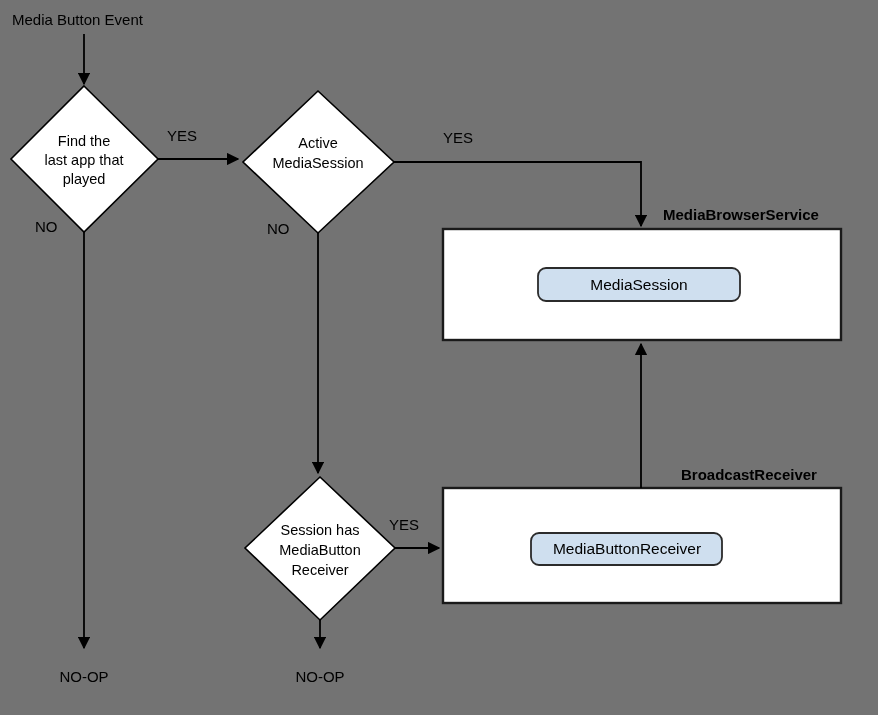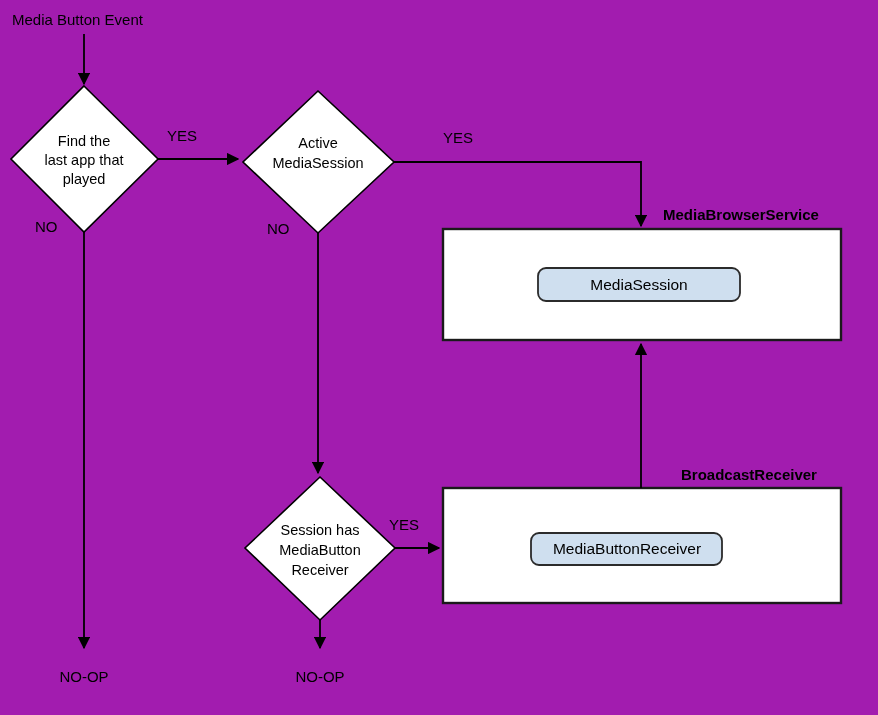--- a/index.html
+++ b/index.html
@@ -4,21 +4,21 @@
 <style>
   html, body {
     margin: 0;
     padding: 0;
     background: #ffffff;
   }
   #canvas {
     position: relative;
     width: 878px;
     height: 715px;
-    background: #a21caf;
+    background: #737373;
     font-family: "Liberation Sans", sans-serif;
     overflow: hidden;
   }
   svg#flow {
     position: absolute;
     left: 0;
     top: 0;
     width: 878px;
     height: 715px;
   }

